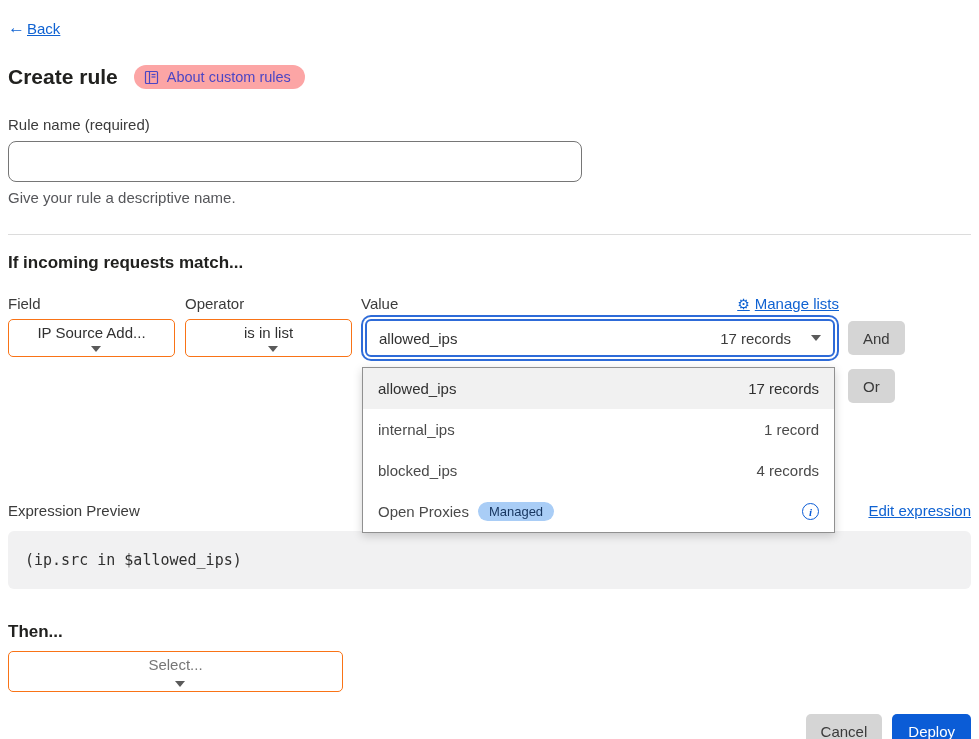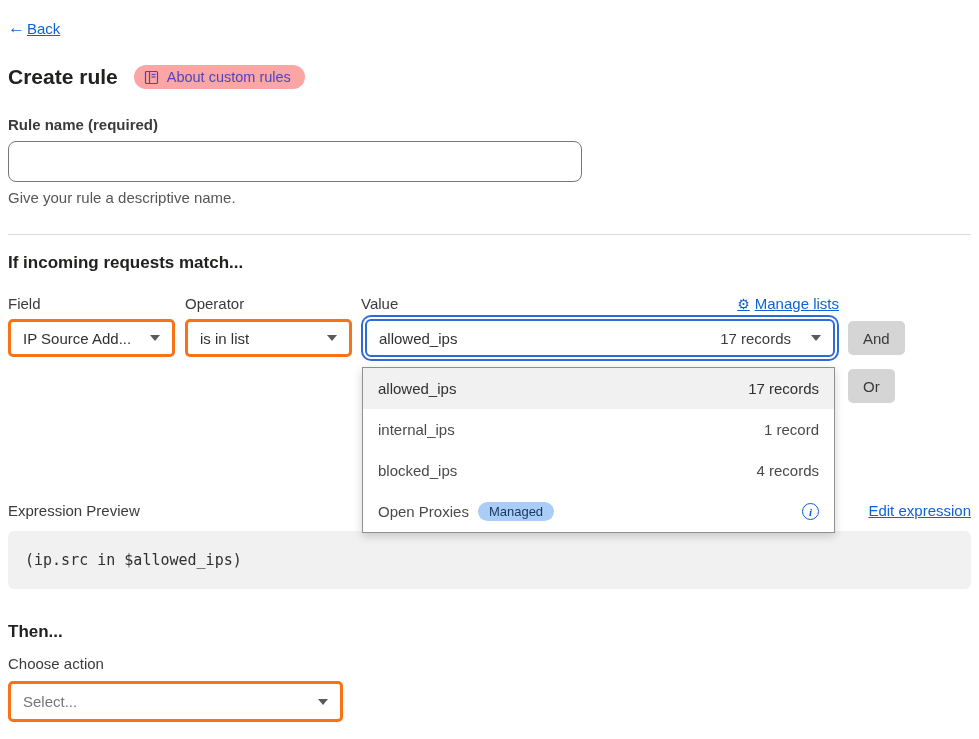--- a/index.html
+++ b/index.html
@@ -30,21 +30,21 @@
   .about-pill {
     display: inline-flex; align-items: center; gap: 8px;
     background: #fca5a5; color: #4c46c4;
     border-radius: 14px; padding: 4px 14px 4px 10px;
     font-size: 14.5px; text-decoration: none; cursor: pointer;
   }
   .book-icon { display: inline-flex; }
 
   
   .field-label { font-size: 15px; color: #3b3b3b; }
-  .rule-name-label { margin-top: 27px; font-weight: bold; }
+  .rule-name-label { margin-top: 27px; }
   .rule-name-input {
     margin-top: 8px; width: 574px; height: 41px;
     border: 1px solid #767676; border-radius: 8px;
     font-size: 15px; padding: 0 12px; color: #313131;
     font-family: "Liberation Sans", sans-serif; outline: none;
     display: block;
   }
   .helper-text { margin-top: 7px; font-size: 15px; color: #55565a; }
 
   .divider { margin-top: 28px; border-top: 1px solid #dcdcdc; }
@@ -55,24 +55,24 @@
   .cond-labels { display: flex; margin-top: 22px; align-items: flex-end; }
   .cond-row { display: flex; margin-top: 7px; align-items: flex-start; }
   .col-field { width: 167px; margin-right: 10px; }
   .col-operator { width: 167px; margin-right: 9px; }
   .col-value { width: 478px; }
   .value-label-row { display: flex; justify-content: space-between; align-items: center; }
   .manage-lists { display: inline-flex; align-items: center; gap: 5px; font-size: 15px; }
   .gear-icon { font-size: 14px; color: #0f62d2; text-decoration: none; line-height: 1; }
 
   .select-box {
-    height: 38px; border: 3px solid #f97316; border-radius: 5px;
+    height: 38px; border: 1px solid #f97316; border-radius: 5px;
     background: #fff; display: flex; align-items: center;
     padding: 4px 12px; font-size: 15px; color: #313131;
-    justify-content: space-between; cursor: pointer; width: 100%;
+    justify-content: space-between; cursor: pointer; width: 100%; flex-direction: column;
   }
   .caret {
     width: 0; height: 0;
     border-left: 5px solid transparent; border-right: 5px solid transparent;
     border-top: 6px solid #5a5a5a; margin-left: 8px; flex: none;
   }
 
   
   .value-combo-wrap { position: relative; margin: 0 4px; }
   .value-combo {
@@ -237,21 +237,20 @@
 
   <div class="expr-label-row">
     <span class="field-label">Expression Preview</span>
     <a class="link">Edit expression</a>
   </div>
   <div class="expr-box">
     <span>(ip.src in $allowed_ips)</span>
   </div>
 
   <div class="section-heading then-heading">Then...</div>
-  <div class="field-label choose-action-label">Choose action</div>
   <div class="select-box action-select">
     <span class="placeholder">Select...</span>
     <span class="caret"></span>
   </div>
 
   <div class="footer">
     <button class="btn btn-gray">Cancel</button>
     <button class="btn btn-blue">Deploy</button>
   </div>
 

